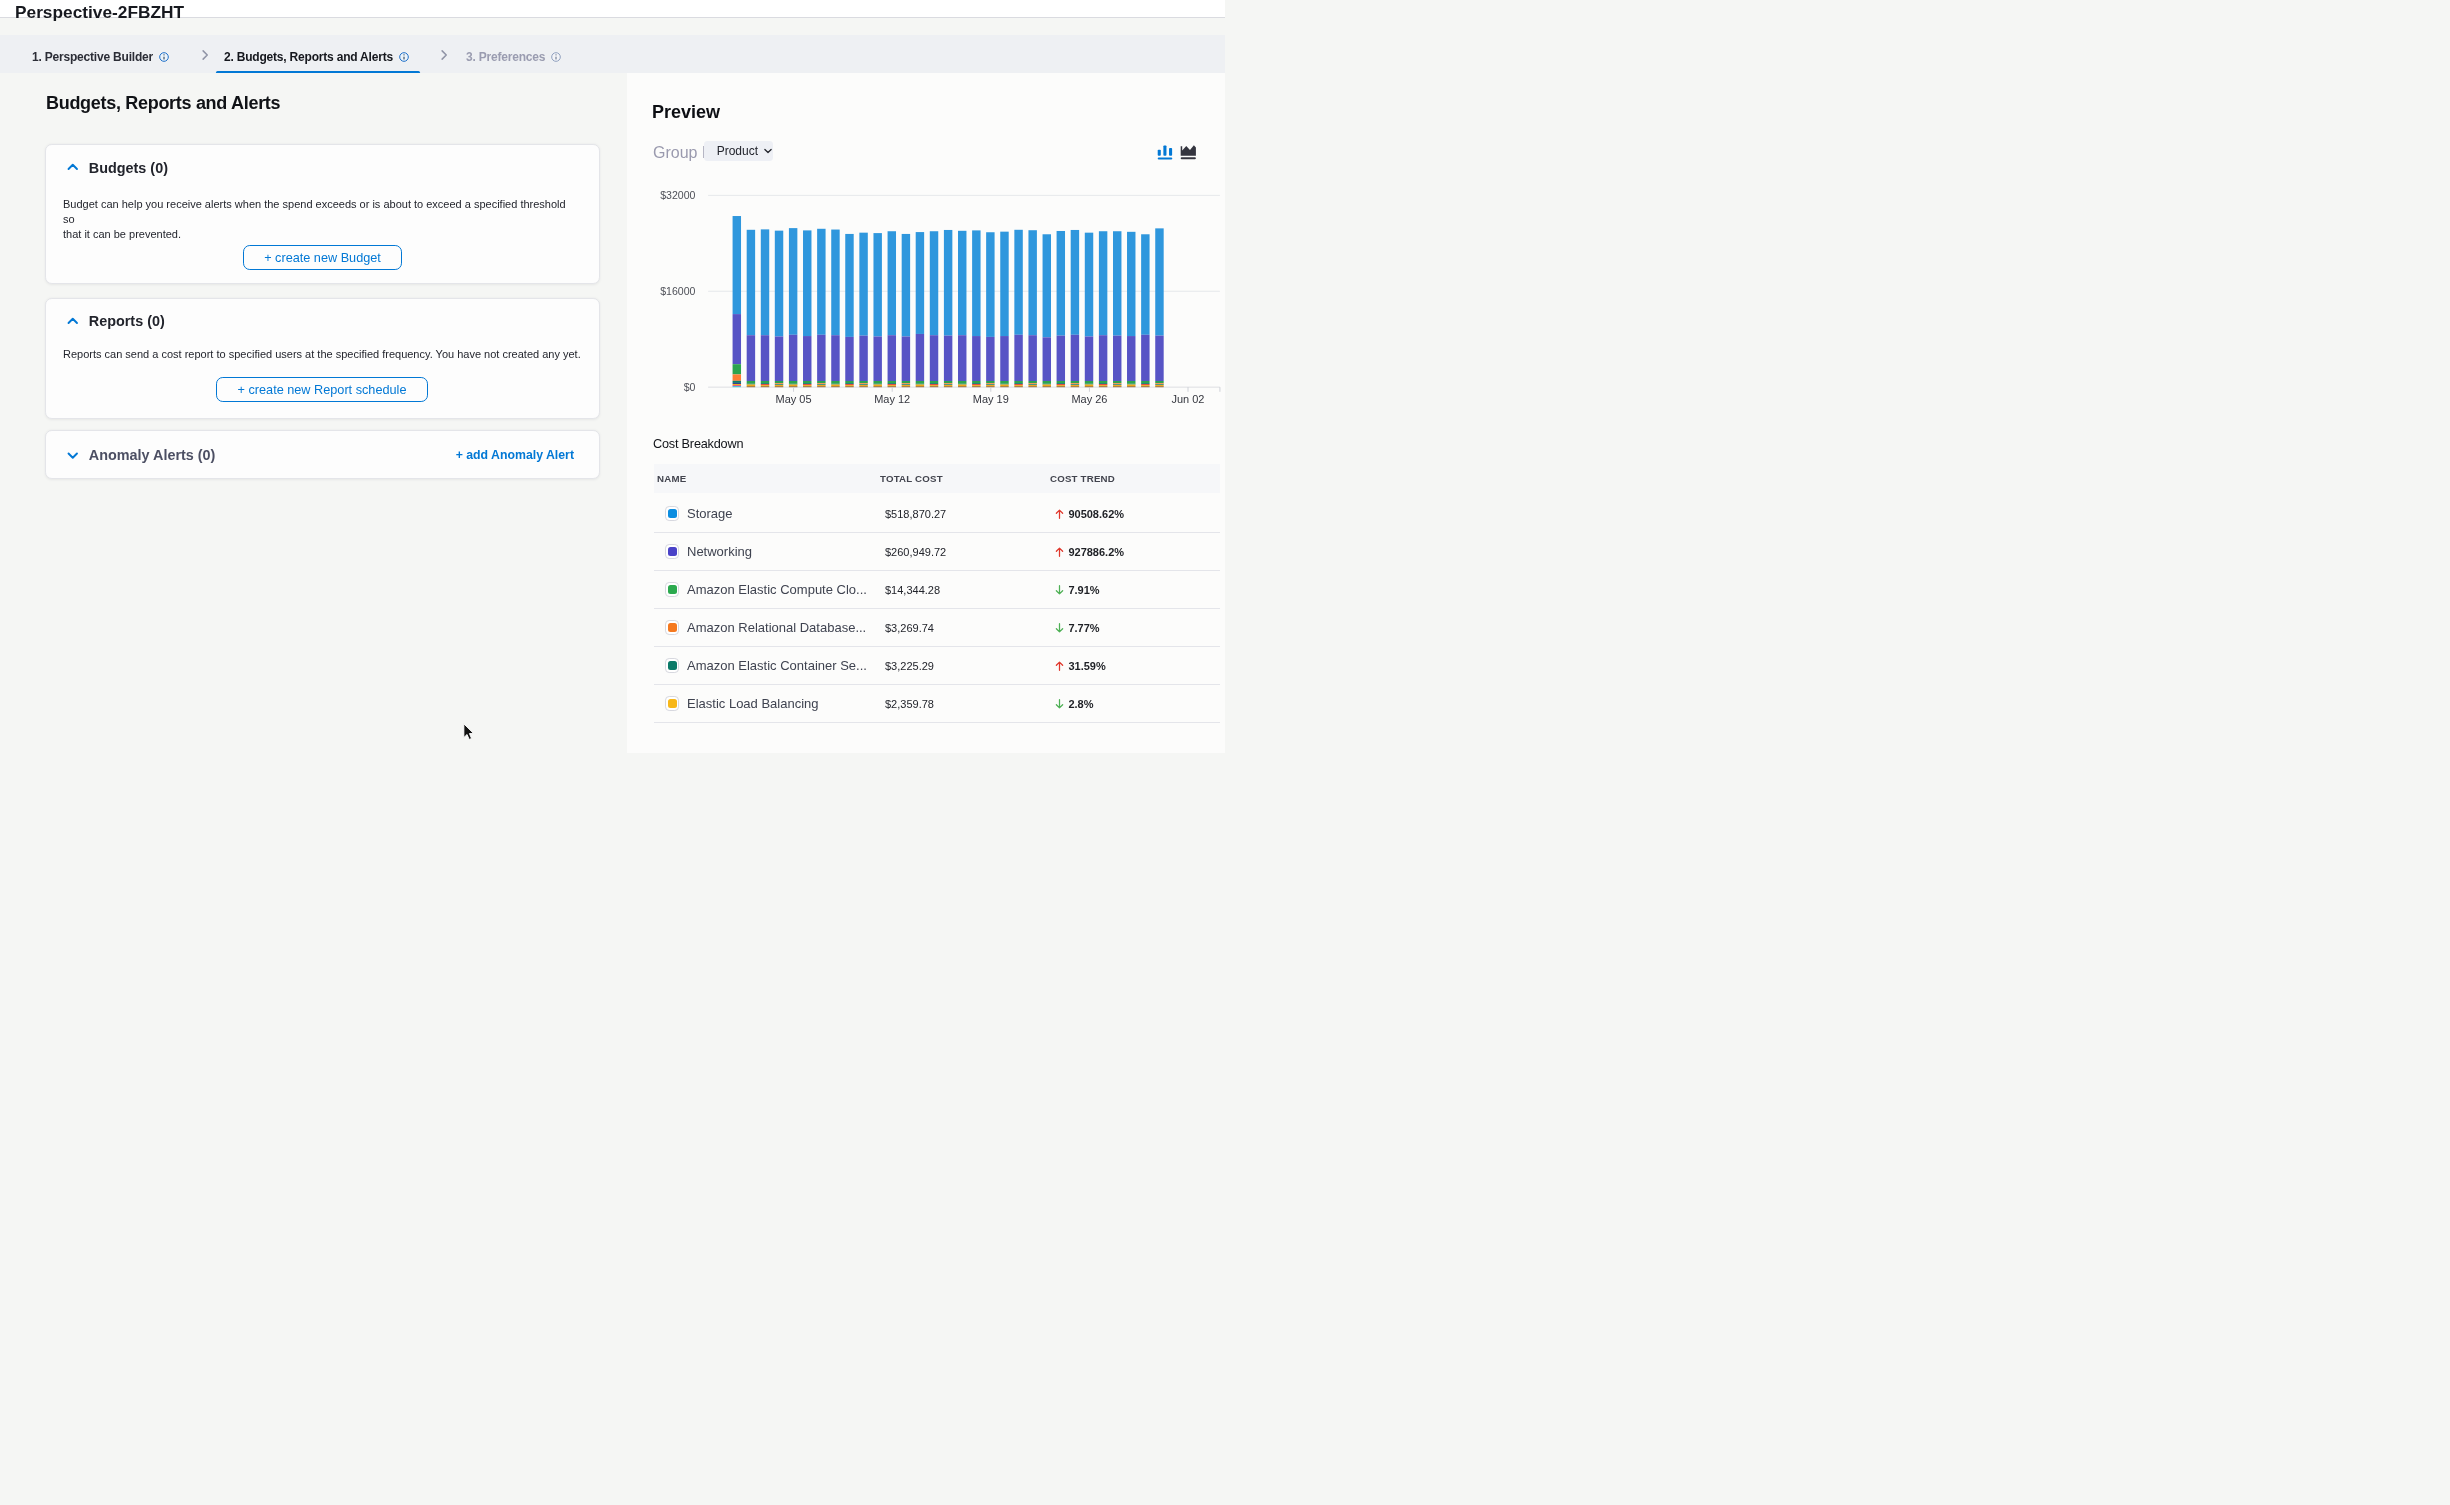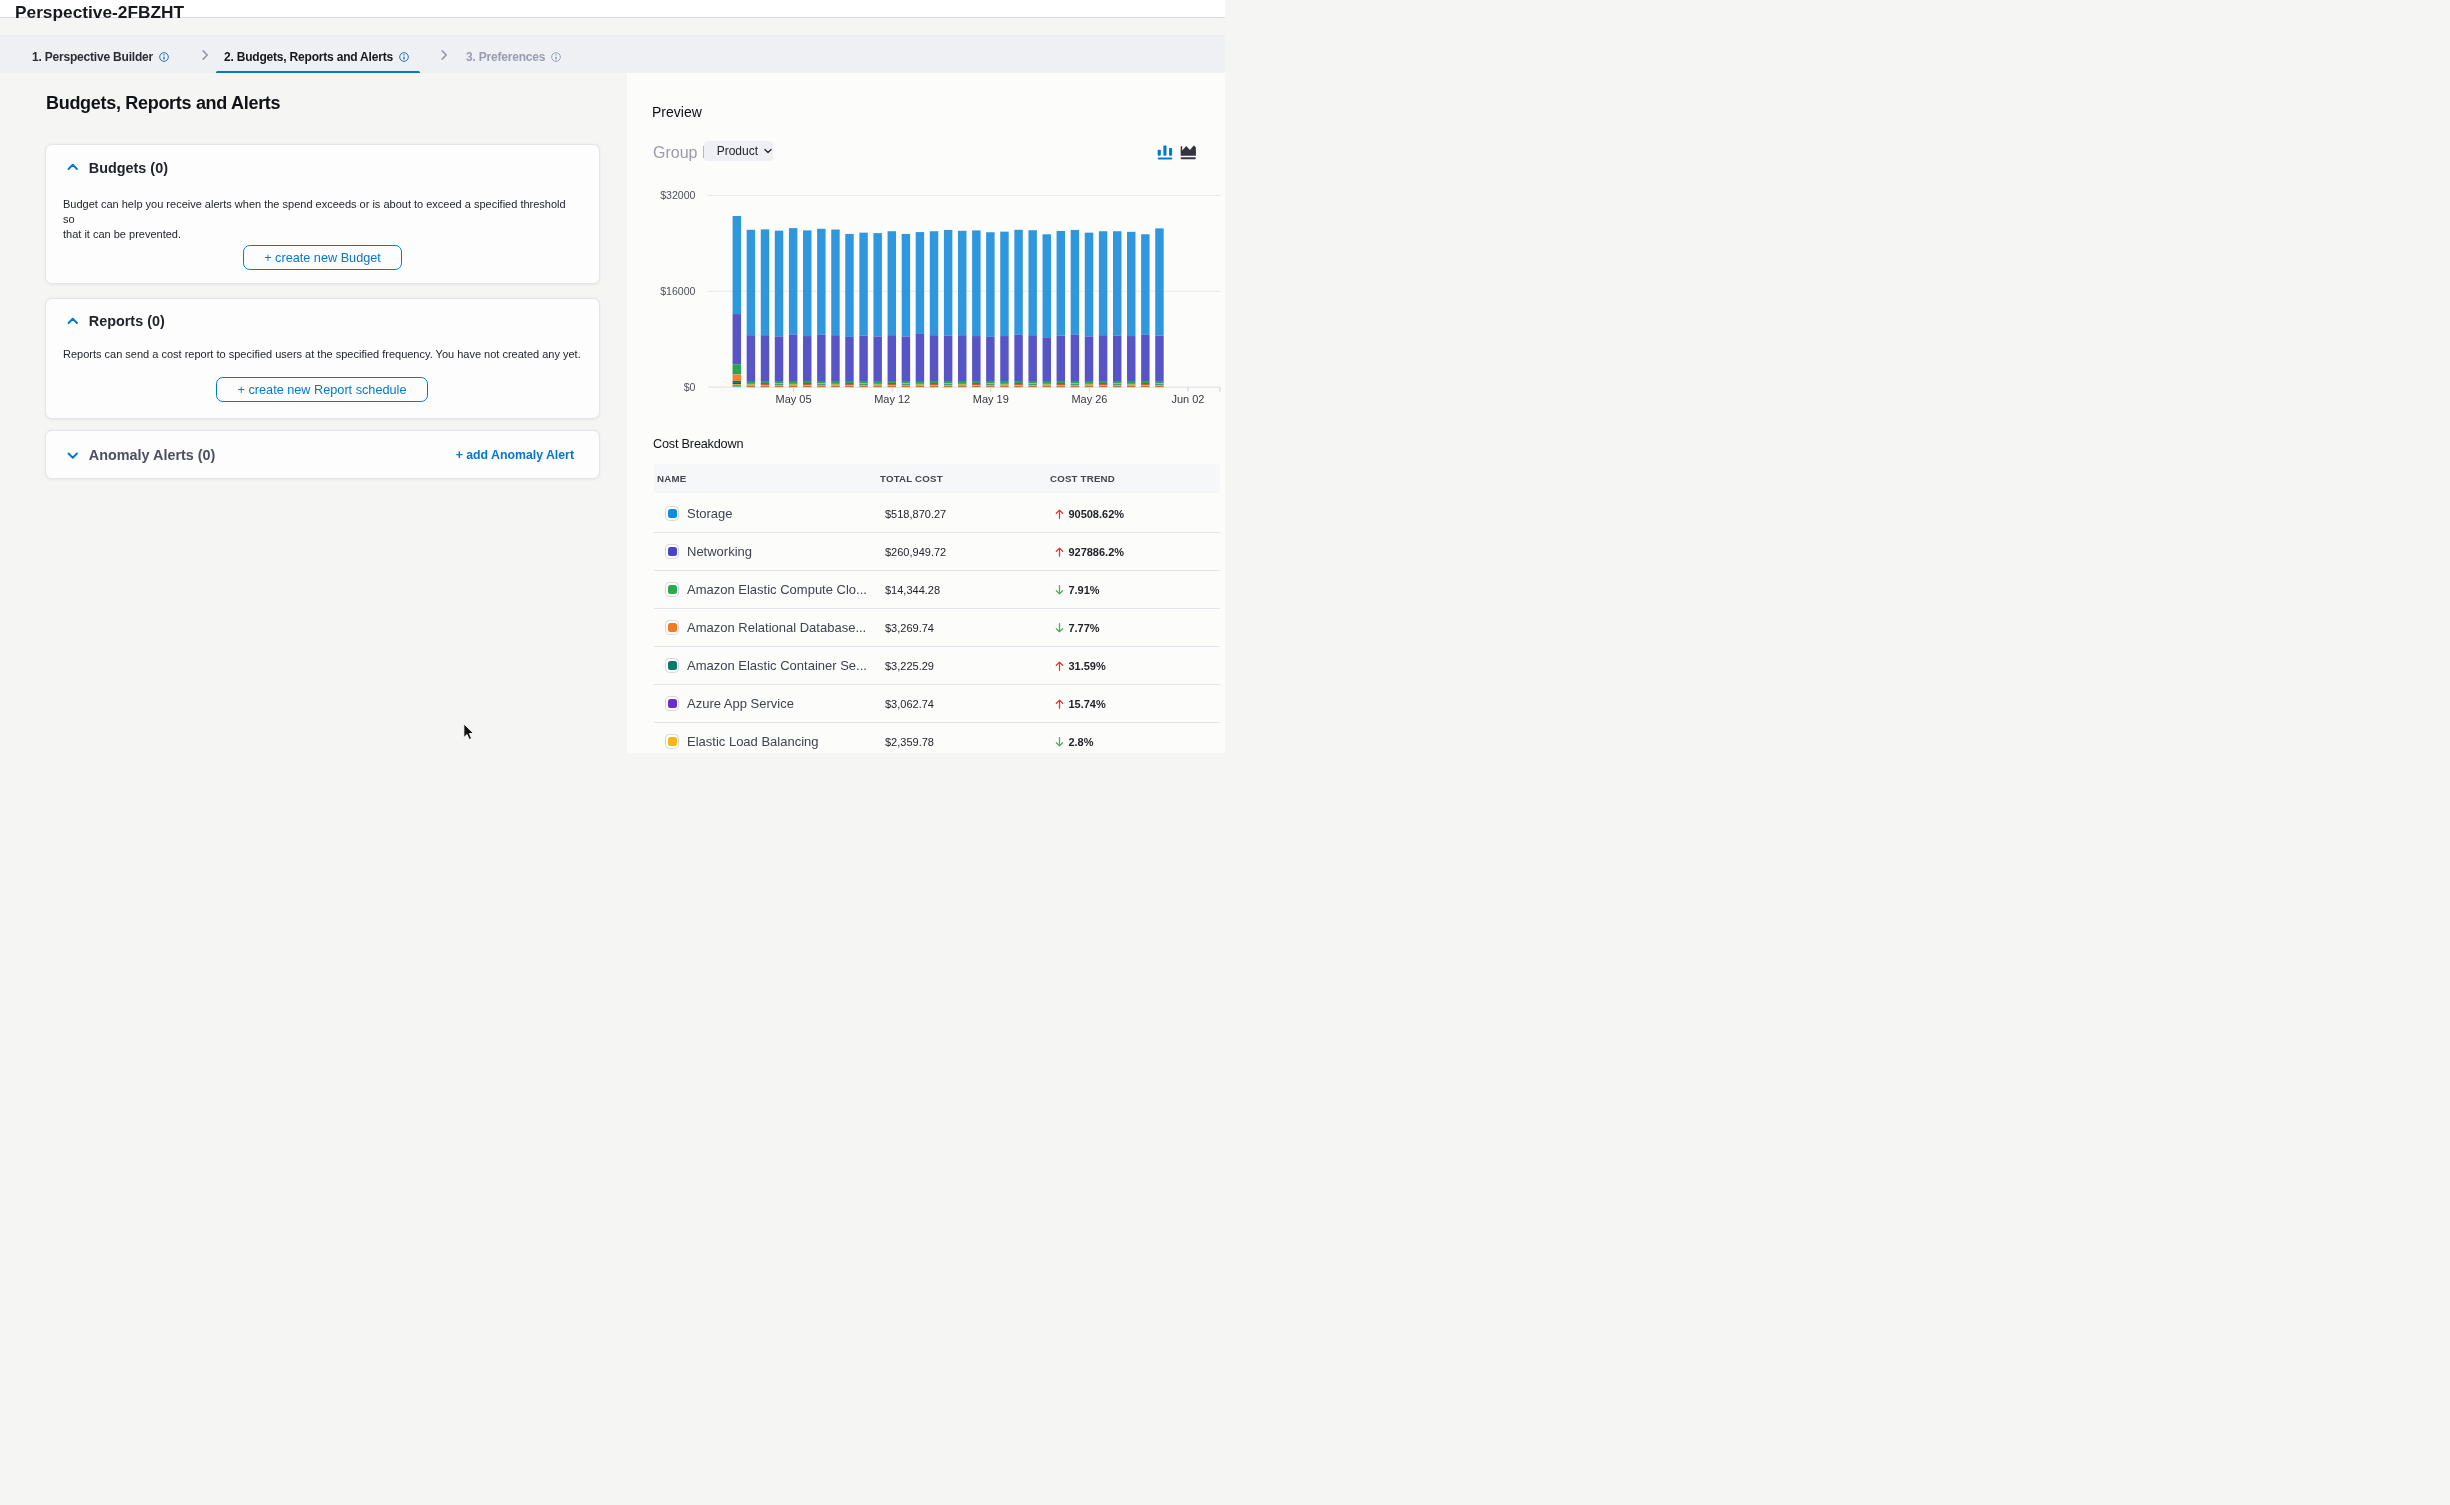--- a/index.html
+++ b/index.html
@@ -22,21 +22,21 @@
 .btn{position:absolute;border:1.3px solid #0278d5;border-radius:6.8px;background:#fdfdfd;color:#0278d5;font-size:12.7px;font-weight:500;display:flex;align-items:center;justify-content:center}
 #card1{top:71px;height:140px}
 #card2{top:225px;height:121px}
 #card3{top:357px;height:49px}
 #card1 .hdr{top:15px}
 #card2 .hdr{top:14.4px}
 #card3 .hdr{top:16px}
 #card3 .hdr b{color:#4c4f63}
 .addlink{position:absolute;right:25px;top:17.3px;font-size:12.3px;font-weight:600;color:#0278d5}
 .right{position:absolute;left:627px;top:73px;width:598px;height:680px;background:#fcfcfb}
-.right h2{position:absolute;left:25px;top:30px;font-size:14px;line-height:18.6px;font-weight:400;color:#0c0e13}
+.right h2{position:absolute;left:25px;top:30px;font-size:18px;line-height:18.6px;font-weight:700;color:#0c0e13}
 .gb{position:absolute;left:26px;top:71px;font-size:16px;color:#9a9aae}
 .dd{position:absolute;left:77px;top:68px;width:69px;height:20px;background:#eef0f5;border-radius:3.4px;display:flex;align-items:center;justify-content:flex-end;gap:5px;font-size:12px;font-weight:500;color:#22242c}
 .icons{position:absolute;right:27px;top:69px;display:flex;gap:5px;align-items:center}
 .chart{position:absolute;left:0;top:113px}
 .cbh{position:absolute;left:26px;top:363px;font-size:12.7px;line-height:16px;letter-spacing:-0.2px;font-weight:400;color:#111318}
 .thead{position:absolute;left:27px;top:391px;width:566px;height:29px;background:#f6f7f9;display:flex;align-items:center;font-size:9.7px;font-weight:700;letter-spacing:0.2px;color:#42444e}
 .thead .c1{margin-left:3px}
 .thead .c2{position:absolute;left:226px}
 .thead .c3{position:absolute;left:396px}
 .tbody{position:absolute;left:27px;top:422px;width:566px}
@@ -432,33 +432,20 @@
         <span class="tcost">$3,225.29</span>
         <span class="ttrend">
           <svg width="11" height="12" viewBox="0 0 14 15">
             <path d="M7 13 V2.6 M3 6.6 L7 2.6 L11 6.6" fill="none" stroke="#e0382c" stroke-width="1.6" stroke-linecap="round" stroke-linejoin="round"></path>
           </svg>
           <b>31.59%</b>
         </span>
       </div>
       <div class="trow">
         <span class="sq">
-          <span class="sqi" style="background:#6a2fc9"></span>
-        </span>
-        <span class="tname">Azure App Service</span>
-        <span class="tcost">$3,062.74</span>
-        <span class="ttrend">
-          <svg width="11" height="12" viewBox="0 0 14 15">
-            <path d="M7 13 V2.6 M3 6.6 L7 2.6 L11 6.6" fill="none" stroke="#e0382c" stroke-width="1.6" stroke-linecap="round" stroke-linejoin="round"></path>
-          </svg>
-          <b>15.74%</b>
-        </span>
-      </div>
-      <div class="trow">
-        <span class="sq">
           <span class="sqi" style="background:#f7b718"></span>
         </span>
         <span class="tname">Elastic Load Balancing</span>
         <span class="tcost">$2,359.78</span>
         <span class="ttrend">
           <svg width="11" height="12" viewBox="0 0 14 15">
             <path d="M7 2 V12.4 M3 8.4 L7 12.4 L11 8.4" fill="none" stroke="#4db054" stroke-width="1.6" stroke-linecap="round" stroke-linejoin="round"></path>
           </svg>
           <b>2.8%</b>
         </span>

